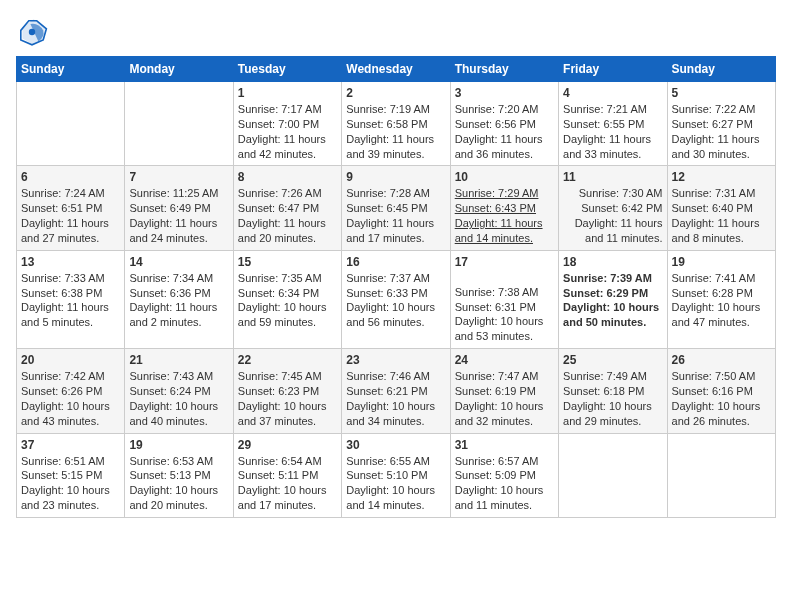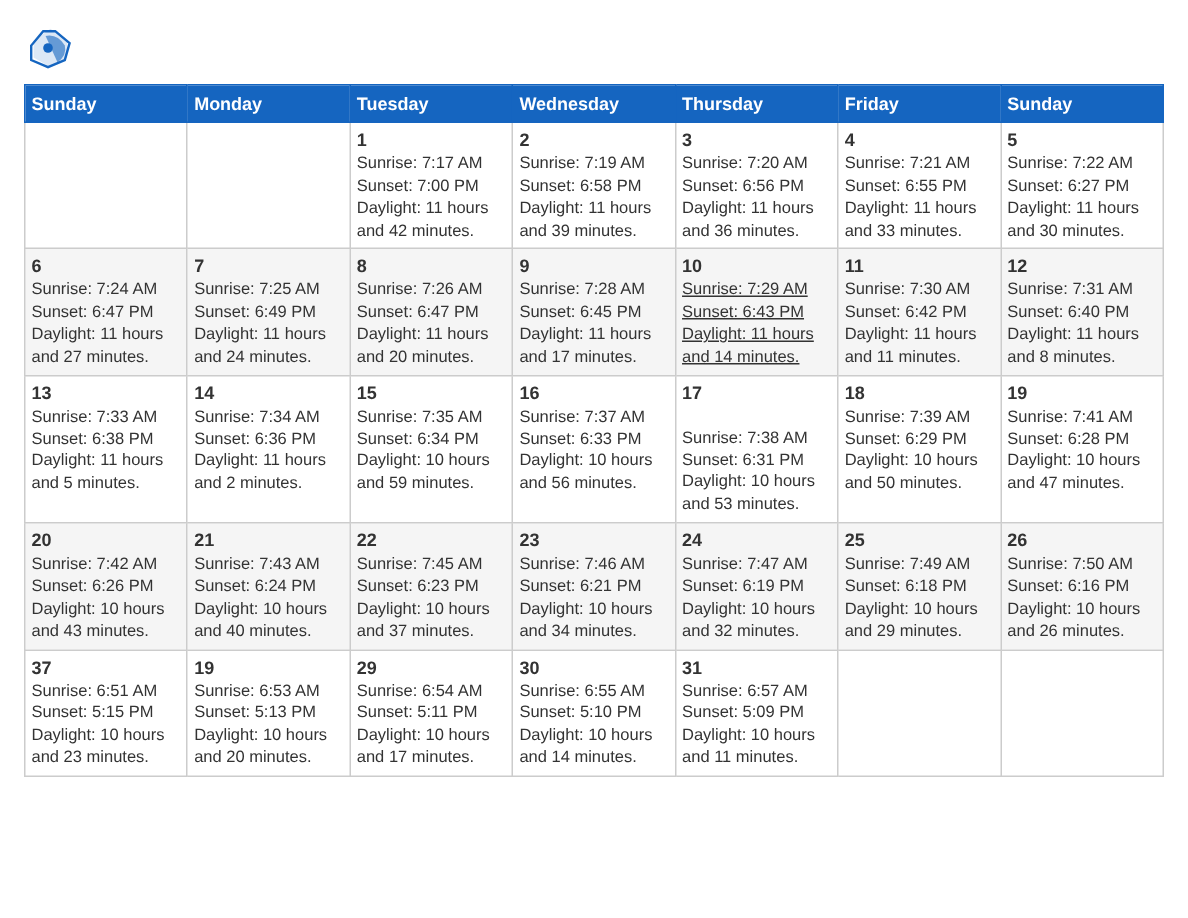--- a/index.html
+++ b/index.html
@@ -152,26 +152,26 @@
           <div class="day-num">5</div>
           <div class="day-info" style="white-space: pre-line;">Sunrise: 7:22 AM
 Sunset: 6:27 PM
 Daylight: 11 hours and 30 minutes.</div>
         </td>
       </tr>
       <tr>
         <td>
           <div class="day-num">6</div>
           <div class="day-info" style="white-space: pre-line;">Sunrise: 7:24 AM
-Sunset: 6:47 PM
+Sunset: 6:51 PM
 Daylight: 11 hours and 27 minutes.</div>
         </td>
         <td>
           <div class="day-num">7</div>
-          <div class="day-info" style="white-space: pre-line;">Sunrise: 7:25 AM
+          <div class="day-info" style="white-space: pre-line;">Sunrise: 11:25 AM
 Sunset: 6:49 PM
 Daylight: 11 hours and 24 minutes.</div>
         </td>
         <td>
           <div class="day-num">8</div>
           <div class="day-info" style="white-space: pre-line;">Sunrise: 7:26 AM
 Sunset: 6:47 PM
 Daylight: 11 hours and 20 minutes.</div>
         </td>
         <td>
@@ -181,21 +181,21 @@
 Daylight: 11 hours and 17 minutes.</div>
         </td>
         <td>
           <div class="day-num">10</div>
           <div class="day-info" style="white-space: pre-line; text-decoration: underline;">Sunrise: 7:29 AM
 Sunset: 6:43 PM
 Daylight: 11 hours and 14 minutes.</div>
         </td>
         <td>
           <div class="day-num">11</div>
-          <div class="day-info" style="white-space: pre-line;">Sunrise: 7:30 AM
+          <div class="day-info" style="white-space: pre-line; text-align: right;">Sunrise: 7:30 AM
 Sunset: 6:42 PM
 Daylight: 11 hours and 11 minutes.</div>
         </td>
         <td>
           <div class="day-num">12</div>
           <div class="day-info" style="white-space: pre-line;">Sunrise: 7:31 AM
 Sunset: 6:40 PM
 Daylight: 11 hours and 8 minutes.</div>
         </td>
       </tr>
@@ -225,21 +225,21 @@
 Daylight: 10 hours and 56 minutes.</div>
         </td>
         <td>
           <div class="day-num">17</div>
           <div class="day-info" style="white-space: pre-line; margin-top: 16px;">Sunrise: 7:38 AM
 Sunset: 6:31 PM
 Daylight: 10 hours and 53 minutes.</div>
         </td>
         <td>
           <div class="day-num">18</div>
-          <div class="day-info" style="white-space: pre-line;">Sunrise: 7:39 AM
+          <div class="day-info" style="white-space: pre-line; font-weight: bold;">Sunrise: 7:39 AM
 Sunset: 6:29 PM
 Daylight: 10 hours and 50 minutes.</div>
         </td>
         <td>
           <div class="day-num">19</div>
           <div class="day-info" style="white-space: pre-line;">Sunrise: 7:41 AM
 Sunset: 6:28 PM
 Daylight: 10 hours and 47 minutes.</div>
         </td>
       </tr>

